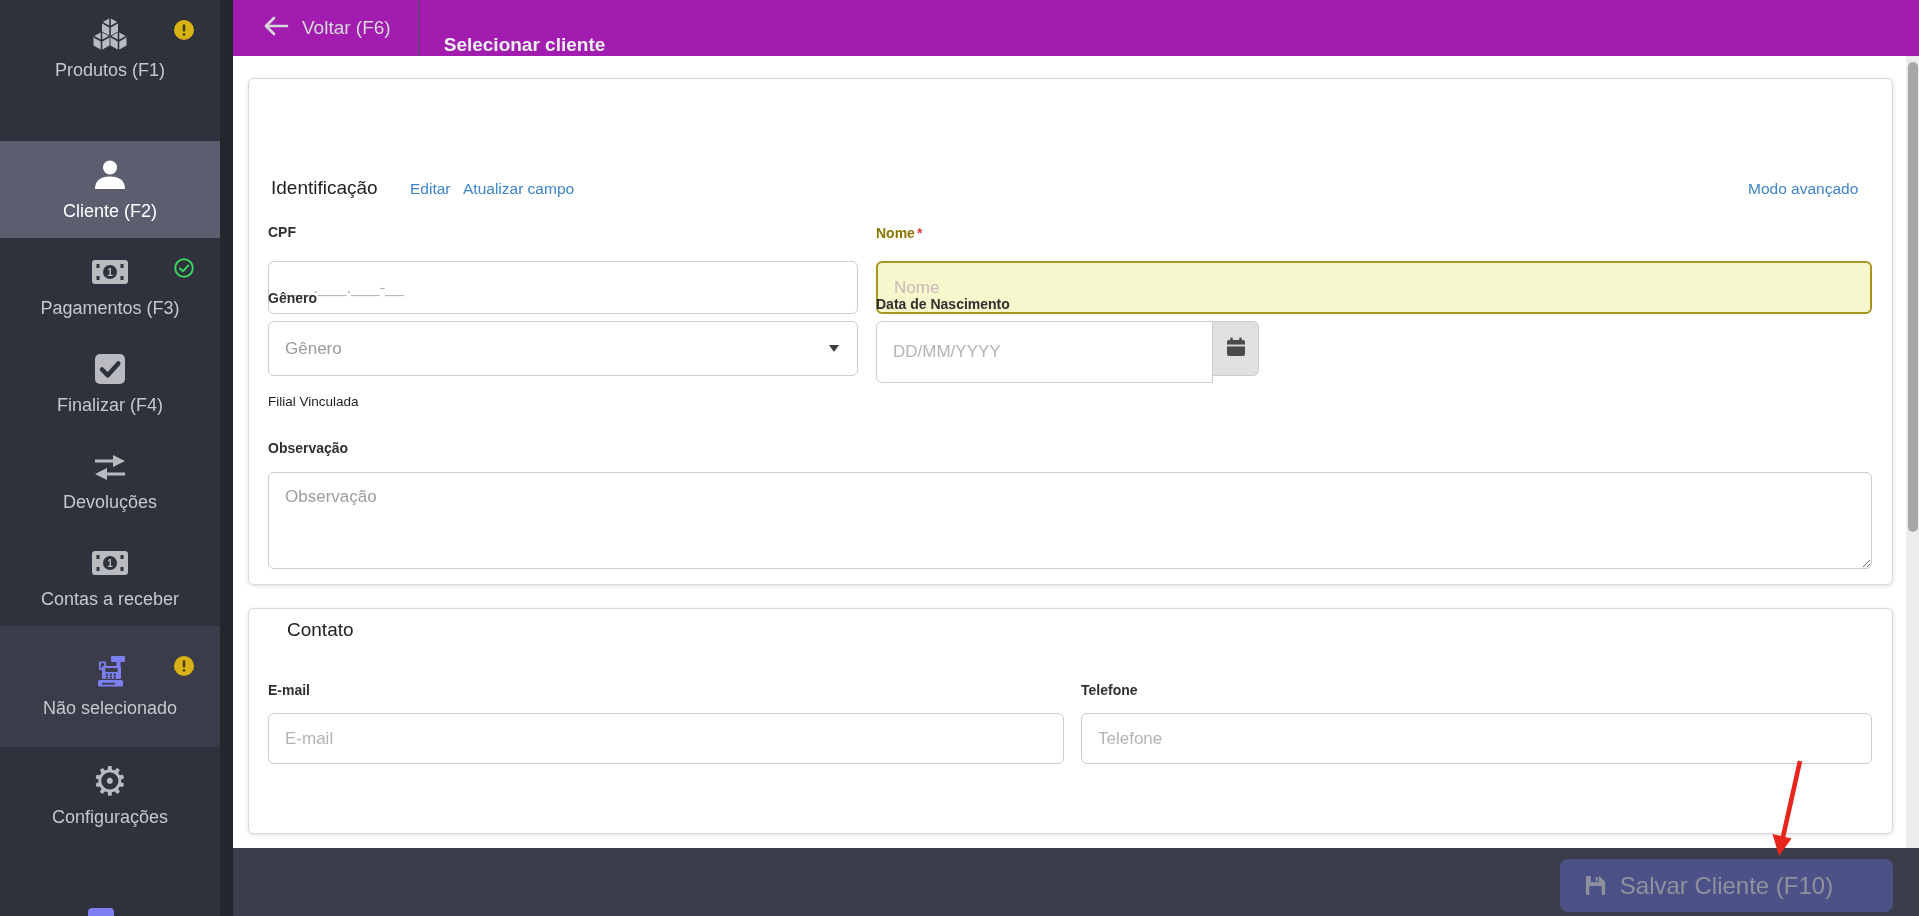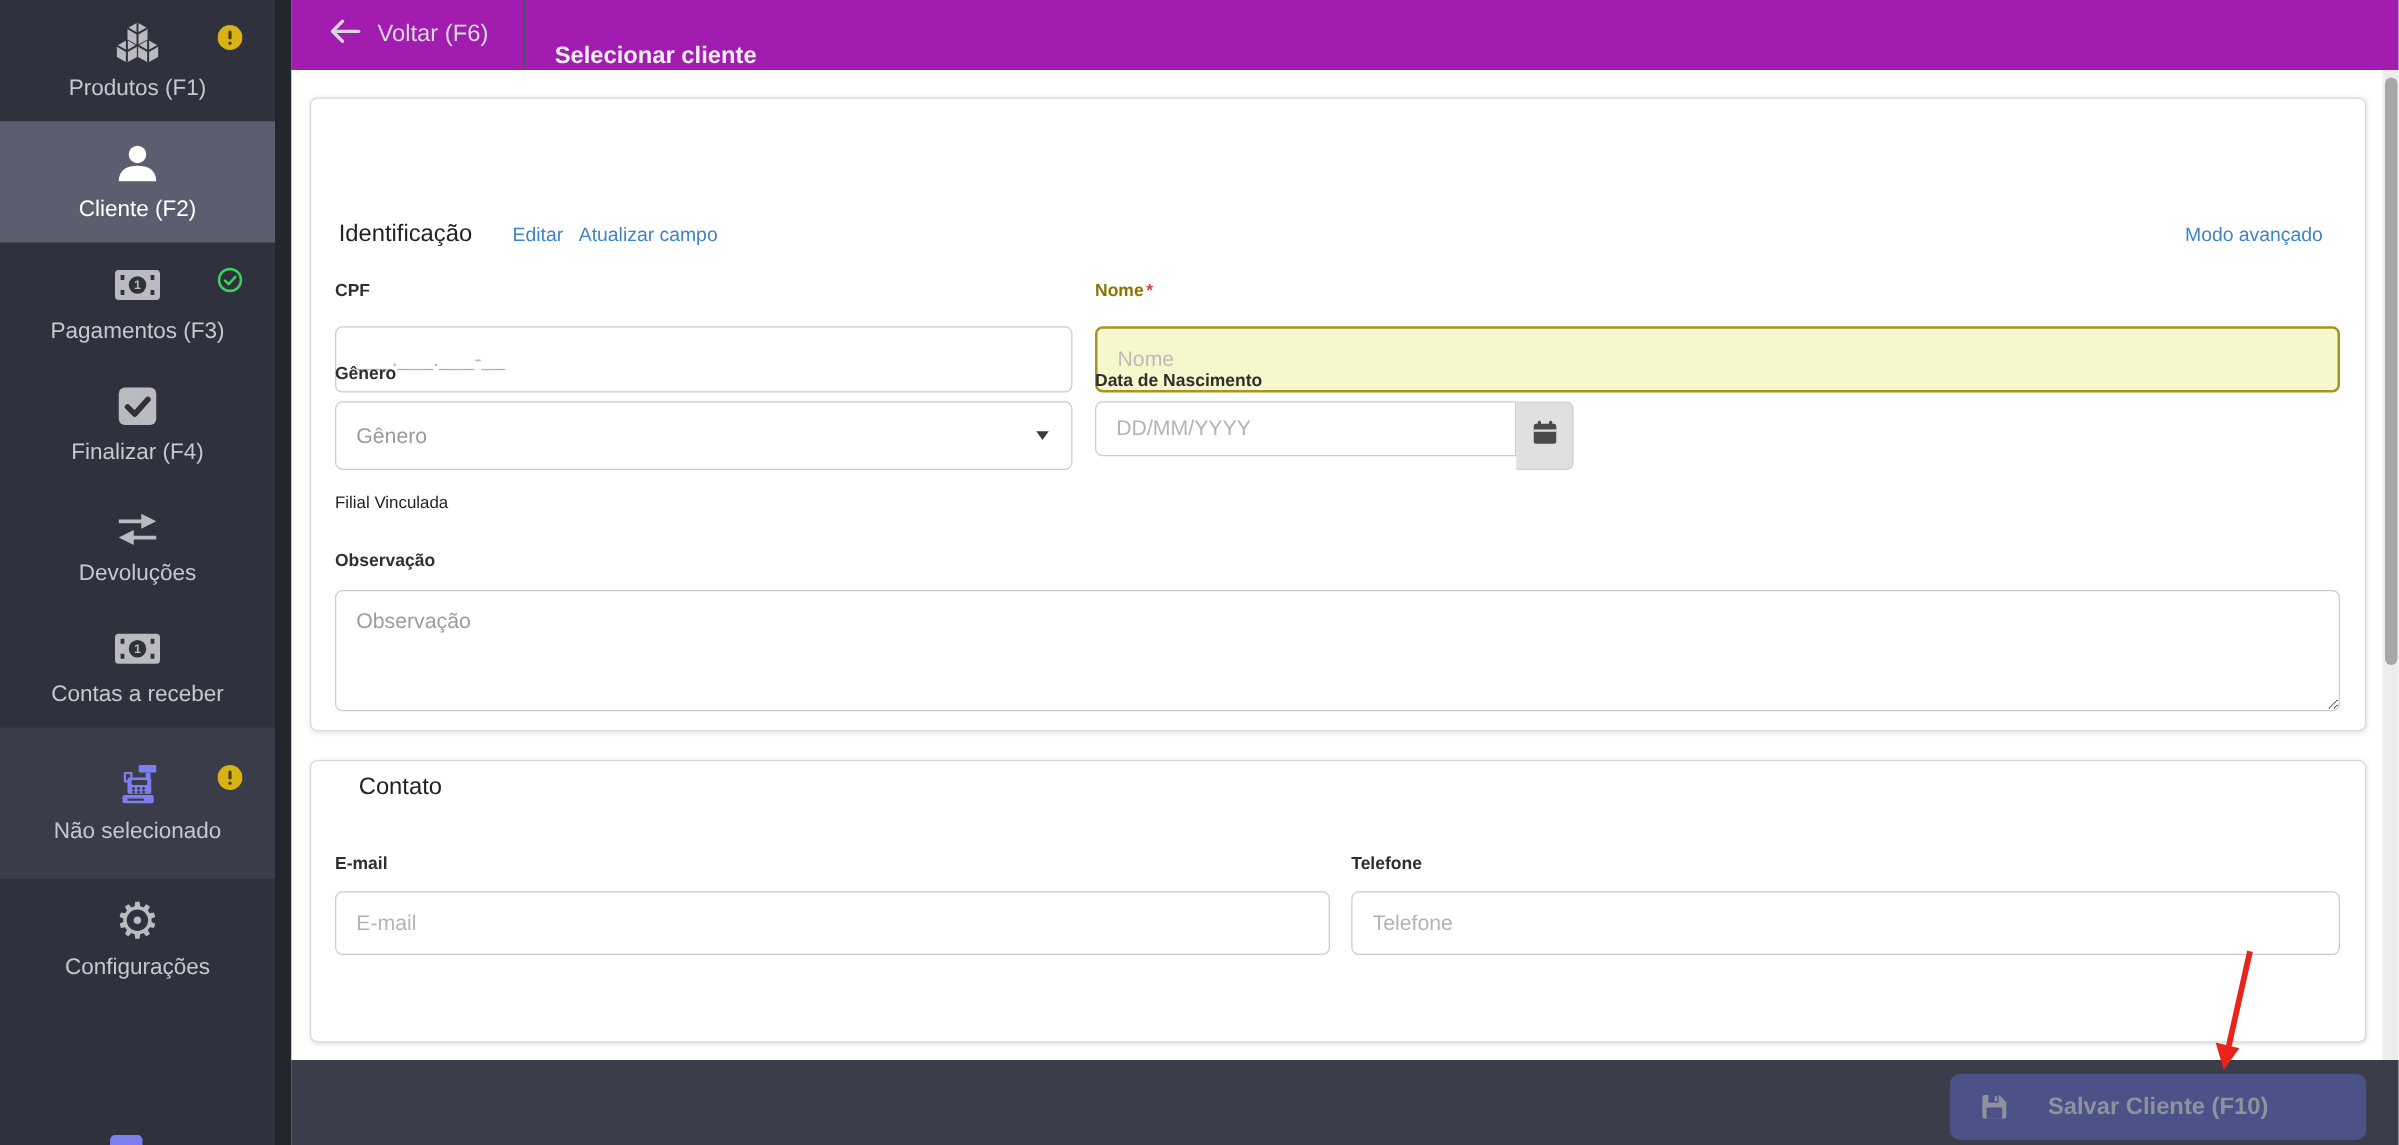--- a/index.html
+++ b/index.html
@@ -17,21 +17,21 @@
     background:#2f323d; z-index:5;
   }
   .side-item {
     position: relative;
     height: 97px;
     display:flex; flex-direction:column; align-items:center; justify-content:center;
     gap:8px;
     color:#c6c8ce; font-size:18px;
     cursor:pointer;
   }
-  .side-item.sel { background:#5a5e6f; color:#ffffff; }
+  .side-item.sel { background:#5a5e6f; color:#ffffff;margin-top:44px; }
   .side-item.hl  { background:#3a3d49; height:121px; }
   .side-item .icon { display:flex; align-items:center; justify-content:center; height:36px; }
   .glyph-icon { font-family:"DejaVu Sans", sans-serif; font-size:40px; line-height:36px; color:#b9bbc1; }
 
   .badge {
     position:absolute; right:26px; top:20px; width:20px; height:20px;
   }
   .side-item.hl .badge { top:30px; }
 
   .sliver {
@@ -116,21 +116,21 @@
     position:absolute; left:233px; right:0; top:848px; height:68px;
     background:#3b3e4a; z-index:4;
   }
   .save-btn {
     position:absolute; left:1327px; top:11px; width:333px; height:53px;
     background:#4c5187; border-radius:8px;
     display:flex; align-items:center; justify-content:center;
     cursor:pointer;
   }
   .save-btn .save-icon { position:absolute; left:24px; top:15px; }
-  .save-btn .save-label { color:#8f929e; font-size:19px; font-weight:bold; }
+  .save-btn .save-label { color:#8f929e; font-size:24px; font-weight:normal; }
 
   
   .scroll-track { position:absolute; right:0; top:56px; width:13px; height:792px; background:#ededed; z-index:3; }
   .scroll-thumb { position:absolute; right:1.5px; top:6px; width:10px; height:470px; background:#a7a7a7; border-radius:5px; }
 
   
   .anno-arrow { position:absolute; left:1763px; top:753px; z-index:9; pointer-events:none; }
 </style>
 </head>
 <body>
@@ -299,21 +299,21 @@
 
   <div class="abs f-label" style="left:19px; top:211px;">Gênero</div>
   <div class="wrap" style="left:19px; top:242px; width:590px; height:55px;">
     <div class="select-box">
       <span class="ph">Gênero</span>
       <span class="caret"></span>
     </div>
   </div>
 
   <div class="abs f-label" style="left:627px; top:198px;margin-top:19px;">Data de Nascimento</div>
-  <div class="wrap" style="left:627px; top:242px; width:337px; height:44px;">
+  <div class="wrap" style="left:627px; top:242px; width:337px; height:62px;">
     <input class="f-input" id="nasc-input" placeholder="DD/MM/YYYY" style="">
   </div>
   <div class="abs date-btn" style="left:964px; top:242px; width:46px; height:55px;">
     <span>
       <svg width="20" height="20" viewBox="0 0 20 20">
         <rect x="1" y="3" width="18" height="16" rx="2" fill="#4a4a4a"></rect>
         <rect x="4.2" y="0.5" width="2.6" height="5" rx="1.2" fill="#4a4a4a"></rect>
         <rect x="13.2" y="0.5" width="2.6" height="5" rx="1.2" fill="#4a4a4a"></rect>
         <rect x="1" y="7.6" width="18" height="1.8" fill="#e0e0e0"></rect>
       </svg>

